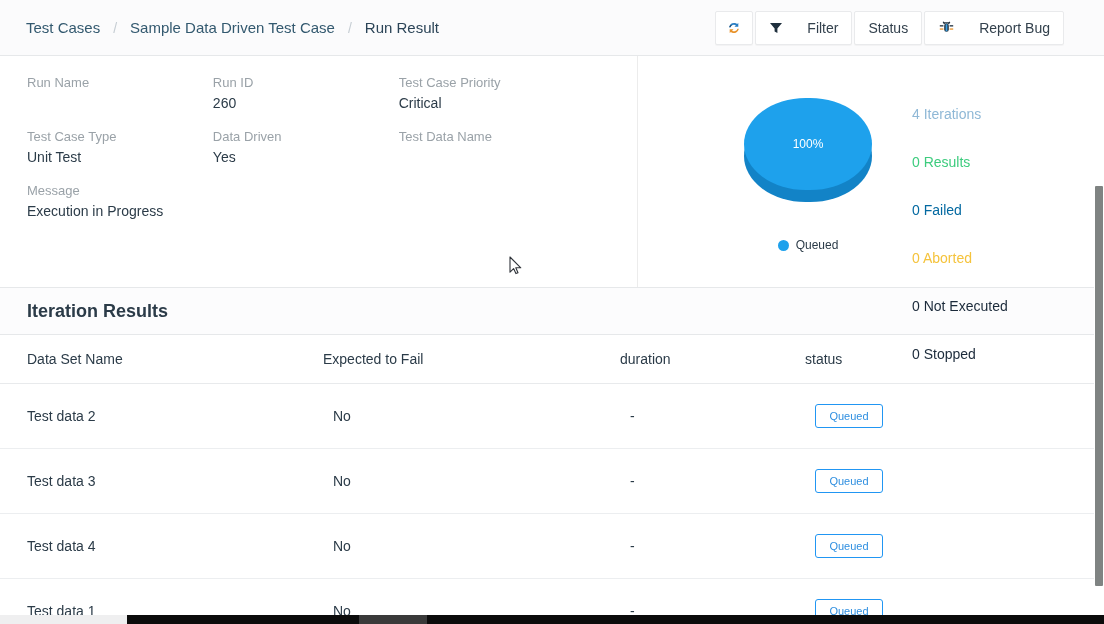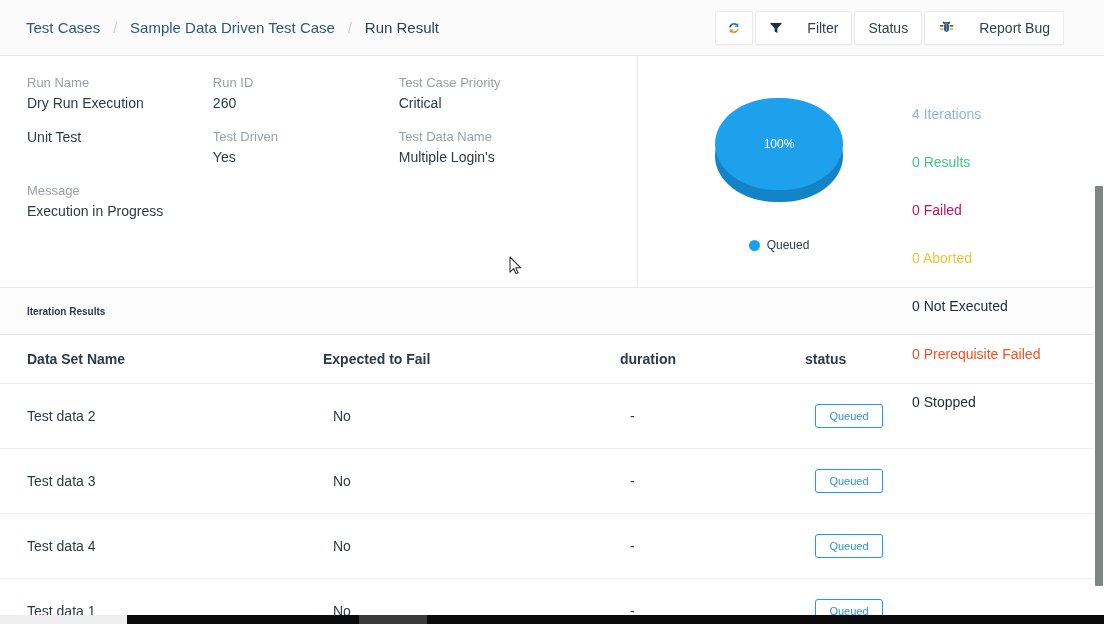--- a/index.html
+++ b/index.html
@@ -102,21 +102,21 @@
     line-height: 18px;
   }
 
   
   .chartwrap {
     position: relative;
     flex: 1;
   }
   .pie-area {
     position: absolute;
-    left: 41px; top: 22px;
+    left: 70px; top: 22px;
     width: 230px; height: 210px;
   }
   .pie3d {
     position: absolute;
     left: 36px; top: 20px;
     width: 128px; height: 96px;
   }
   .pie-side {
     position: absolute;
     left: 0; top: 12px;
@@ -170,33 +170,33 @@
   
   .section-title-bar {
     height: 47px;
     display: flex;
     align-items: center;
     padding-left: 27px;
     background: #fcfcfd;
     border-bottom: 1px solid #e6e8ea;
   }
   .section-title {
-    font-size: 10px;
+    font-size: 18px;
     font-weight: bold;
     color: #2b3b48;
   }
 
   table.results {
     width: 100%;
     border-collapse: collapse;
     table-layout: fixed;
   }
   table.results th {
     text-align: left;
-    font-weight: bold;
+    font-weight: normal;
     font-size: 14px;
     color: #2b3b48;
     padding: 16px 0 16px 0;
     border-bottom: 1px solid #e8eaec;
     background: #ffffff;
     margin-left: 16px;
   }
   table.results td {
     font-size: 14px;
     color: #2b3b48;
@@ -321,43 +321,42 @@
       </div>
     </div>
   </div>
 
   <div class="mid">
 
     <div class="info">
       <div class="info-row">
         <div class="field">
           <div class="f-label">Run Name</div>
-          <div class="f-value">Dry Run Execution</div>
         </div>
         <div class="field">
           <div class="f-label">Run ID</div>
           <div class="f-value">260</div>
         </div>
         <div class="field wide">
           <div class="f-label">Test Case Priority</div>
           <div class="f-value">Critical</div>
         </div>
       </div>
 
       <div class="info-row">
         <div class="field">
+          <div class="f-label">Test Case Type</div>
           <div class="f-value">Unit Test</div>
         </div>
         <div class="field">
-          <div class="f-label">Test Driven</div>
+          <div class="f-label">Data Driven</div>
           <div class="f-value">Yes</div>
         </div>
         <div class="field wide">
           <div class="f-label">Test Data Name</div>
-          <div class="f-value">Multiple Login's</div>
         </div>
       </div>
 
       <div class="info-row">
         <div class="field wide">
           <div class="f-label">Message</div>
           <div class="f-value">Execution in Progress</div>
         </div>
       </div>
     </div>
@@ -377,35 +376,31 @@
 
       <div class="stats">
         <div class="stat" style="color:#8fb8d6">
           <span>4</span>
           <span>Iterations</span>
         </div>
         <div class="stat" style="color:#3dcc7e">
           <span>0</span>
           <span>Results</span>
         </div>
-        <div class="stat" style="color:#be185d">
+        <div class="stat" style="color:#0369a1">
           <span>0</span>
           <span>Failed</span>
         </div>
         <div class="stat" style="color:#f5c33c">
           <span>0</span>
           <span>Aborted</span>
         </div>
         <div class="stat" style="color:#1b2a3a">
           <span>0</span>
           <span>Not Executed</span>
-        </div>
-        <div class="stat" style="color:#f4511e">
-          <span>0</span>
-          <span>Prerequisite Failed</span>
         </div>
         <div class="stat" style="color:#1b2a3a">
           <span>0</span>
           <span>Stopped</span>
         </div>
       </div>
     </div>
   </div>
 
   <div class="section-title-bar">

